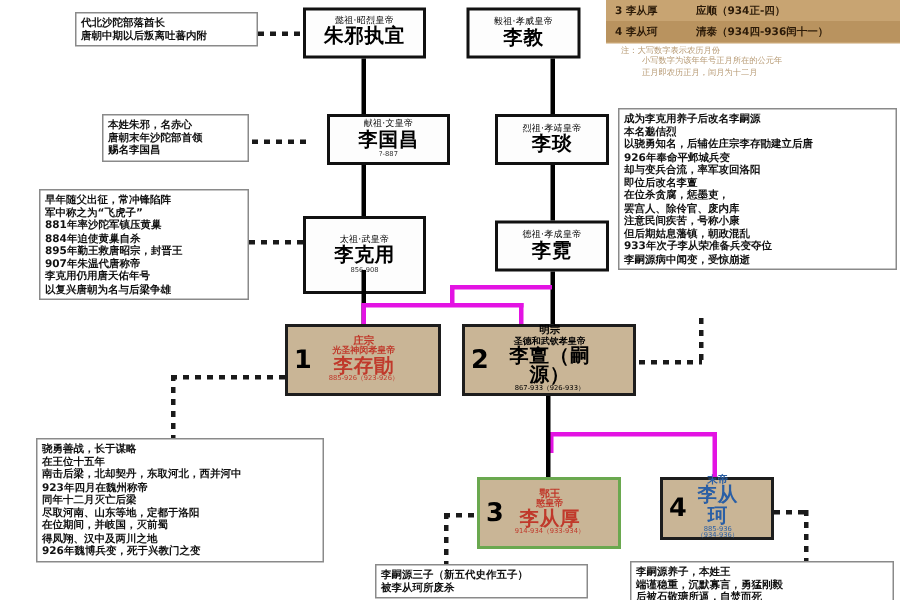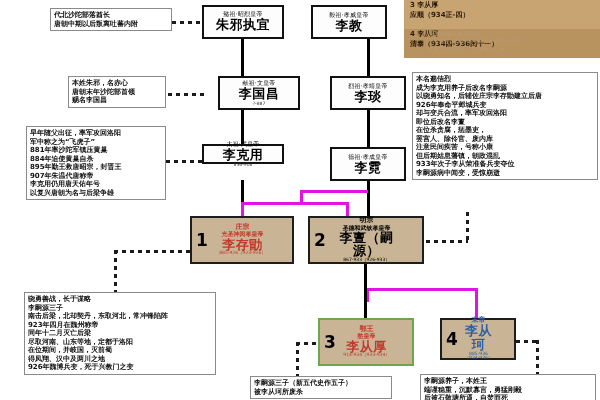--- a/index.html
+++ b/index.html
@@ -62,21 +62,21 @@
   
   .note{
     position:absolute;background:#fff;border:1px solid #8a8a8a;
     box-sizing:border-box;padding:2px 3px;color:#111;
     font-size:7px;line-height:1.22;font-weight:bold;
   }
   .note div{white-space:nowrap;}
 
   
   .rtable{position:absolute;background:#c8a472;box-sizing:border-box;}
-  .rrow{display:flex;align-items:flex-start;height:29px;font-size:7px;font-weight:bold;color:#2b1a08;padding:0 6px;flex-direction:column;}
+  .rrow{display:flex;align-items:center;height:14px;font-size:7px;font-weight:bold;color:#2b1a08;padding:0 6px;}
   .rrow.alt{background:#b9935f;}
   .rrow .c1{width:54px;}
   .rrow .c2{flex:1;}
   .rnote{position:absolute;color:#b79a74;font-size:5.5px;line-height:1.35;}
   .rnote div{white-space:nowrap;}
 </style>
 </head>
 <body>
 
 <div id="stage">
@@ -106,21 +106,21 @@
     <div class="nm">朱邪执宜</div>
     <div class="yr"></div>
   </div>
 
   <div class="anc" style="left:202px;top:76px;width:82px;height:34px;margin-left:16px;">
     <div class="ttl">献祖·文皇帝</div>
     <div class="nm">李国昌</div>
     <div class="yr">?-887</div>
   </div>
 
-  <div class="anc" style="left:202px;top:144px;width:82px;height:20px;">
+  <div class="anc" style="left:202px;top:144px;width:82px;height:52px;">
     <div class="ttl">太祖·武皇帝</div>
     <div class="nm">李克用</div>
     <div class="yr">856-908</div>
   </div>
 
   <div class="anc" style="left:311px;top:5px;width:76px;height:34px;">
     <div class="ttl">毅祖·孝威皇帝</div>
     <div class="nm">李教</div>
   </div>
 
@@ -217,49 +217,49 @@
     <div>唐朝中期以后叛离吐蕃内附</div>
   </div>
 
   <div class="note" style="left:68px;top:76px;width:98px;">
     <div>本姓朱邪，名赤心</div>
     <div>唐朝末年沙陀部首领</div>
     <div>赐名李国昌</div>
   </div>
 
   <div class="note" style="left:26px;top:126px;width:140px;">
-    <div>早年随父出征，率军攻回洛阳</div>
+    <div>早年随父出征，常冲锋陷阵</div>
     <div>军中称之为“飞虎子”</div>
     <div>881年率沙陀军镇压黄巢</div>
     <div>884年迫使黄巢自杀</div>
     <div>895年勤王救唐昭宗，封晋王</div>
     <div>907年朱温代唐称帝</div>
     <div>李克用仍用唐天佑年号</div>
     <div>以复兴唐朝为名与后梁争雄</div>
   </div>
 
   <div class="note" style="left:412px;top:72px;width:186px;">
+    <div>成为李克用养子后改名李嗣源</div>
     <div>本名邈佶烈</div>
-    <div>成为李克用养子后改名李嗣源</div>
     <div>以骁勇知名，后辅佐庄宗李存勖建立后唐</div>
     <div>926年奉命平邺城兵变</div>
     <div>却与变兵合流，率军攻回洛阳</div>
     <div>即位后改名李亶</div>
     <div>在位杀贪腐，惩墨吏，</div>
     <div>罢宫人、除伶官、废内库</div>
     <div>注意民间疾苦，号称小康</div>
     <div>但后期姑息藩镇，朝政混乱</div>
     <div>933年次子李从荣准备兵变夺位</div>
     <div>李嗣源病中闻变，受惊崩逝</div>
   </div>
 
   <div class="note" style="left:24px;top:292px;width:192px;">
     <div>骁勇善战，长于谋略</div>
-    <div>李嗣源三子</div>
-    <div>南击后梁，北却契丹，东取河北，常冲锋陷阵</div>
+    <div>在王位十五年</div>
+    <div>南击后梁，北却契丹，东取河北，西并河中</div>
     <div>923年四月在魏州称帝</div>
     <div>同年十二月灭亡后梁</div>
     <div>尽取河南、山东等地，定都于洛阳</div>
     <div>在位期间，并岐国，灭前蜀</div>
     <div>得凤翔、汉中及两川之地</div>
     <div>926年魏博兵变，死于兴教门之变</div>
   </div>
 
   <div class="note" style="left:250px;top:376px;width:142px;">
     <div>李嗣源三子（新五代史作五子）</div>

